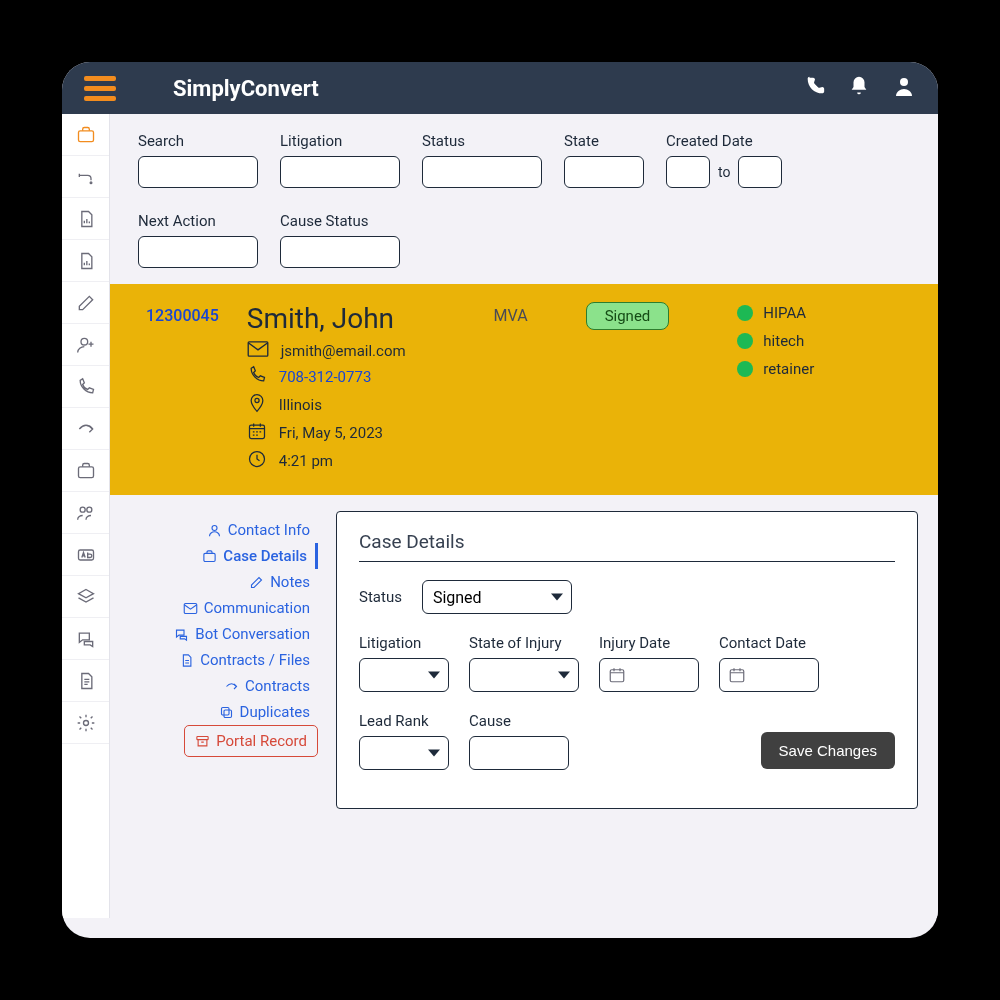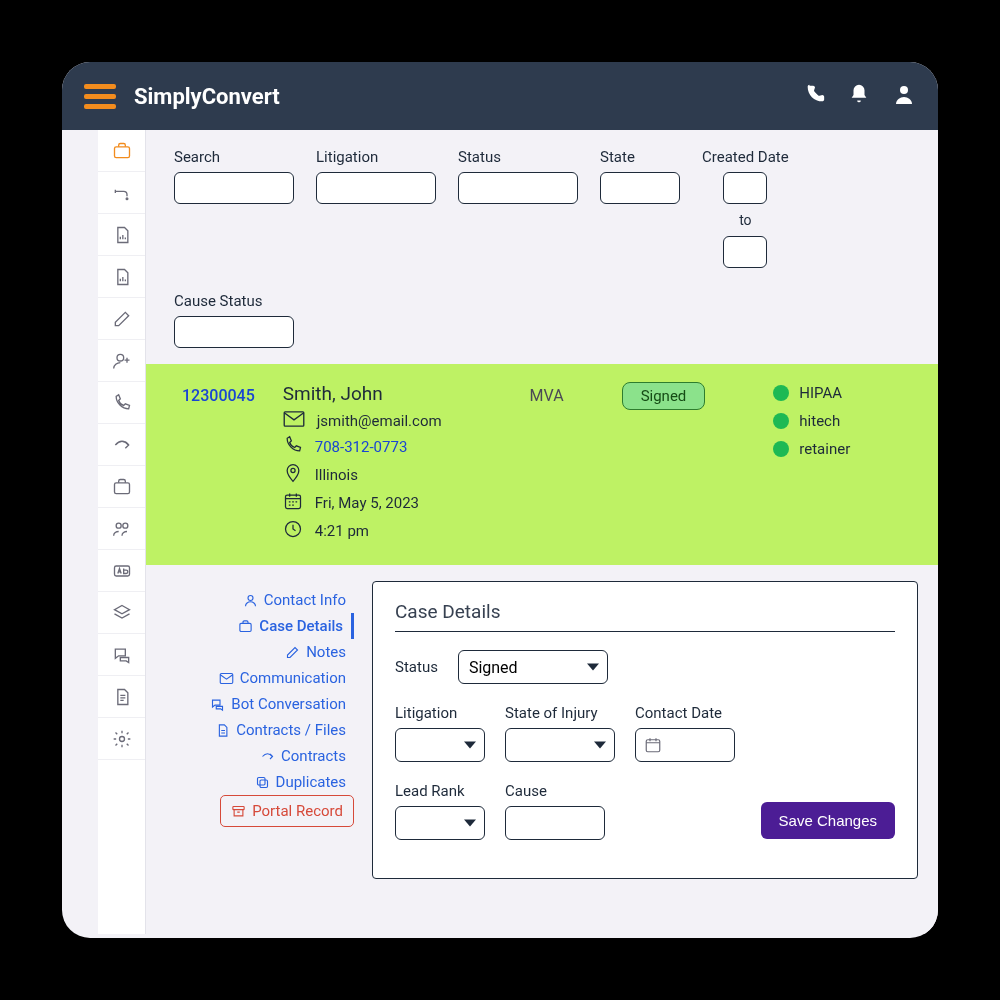--- a/index.html
+++ b/index.html
@@ -17,25 +17,26 @@
     width: 876px;
     height: 876px;
     background: #f3f2f7;
     border-radius: 28px;
     overflow: hidden;
     box-shadow: 0 8px 30px rgba(0,0,0,.4);
   }
   
   .header {
     background: #2e3b4e;
-    height: 68px;
+    height: 52px;
     display: flex;
     align-items: center;
     padding: 0 22px;
     color: #fff;
+    gap: 39px;
   }
   .hamburger {
     display: flex;
     flex-direction: column;
     gap: 5px;
     margin-right: 18px;
     cursor: pointer;
   }
   .hamburger span {
     display: block;
@@ -52,21 +53,20 @@
     margin-left: auto;
     display: flex;
     gap: 22px;
     align-items: center;
   }
   .header-icons svg { fill: #fff; }
   
   .body {
     display: flex;
     height: calc(100% - 72px);
-    padding-left: 36px;
   }
   .sidebar {
     width: 48px;
     background: #fff;
     border-right: 1px solid #e3e3ea;
     display: flex;
     flex-direction: column;
   }
   .sidebar-item {
     height: 42px;
@@ -99,33 +99,33 @@
   .filter-field input, .date-pair input {
     height: 32px;
     border: 1.5px solid #1e2a3a;
     border-radius: 6px;
     background: #fff;
     padding: 0 6px;
     font-size: 14px;
   }
   .fw-120 input { width: 120px; }
   .fw-80 input { width: 80px; }
-  .date-pair { display: flex; align-items: center; gap: 8px; flex-direction: column; }
+  .date-pair { display: flex; align-items: center; gap: 8px; }
   .date-pair input { width: 44px; }
   .date-pair .to { font-size: 14px; color: #1e2a3a; }
   
   .case-summary {
-    background: #bef264;
+    background: #eab308;
     padding: 18px 28px 22px 36px;
     display: flex;
     gap: 28px;
   }
   .case-id { color: #1946d2; font-size: 16px; font-weight: 500; padding-top: 4px; }
   .contact-block {}
-  .contact-name { font-size: 19px; color: #1e2a3a; margin-bottom: 6px; }
+  .contact-name { font-size: 28px; color: #1e2a3a; margin-bottom: 6px; }
   .contact-line { display: flex; align-items: center; gap: 12px; font-size: 15px; color: #1e2a3a; margin-top: 4px; }
   .contact-line svg { stroke: #1e2a3a; fill: none; flex-shrink: 0; }
   .contact-line .phone { color: #1946d2; }
   .case-type { font-size: 16px; color: #4a4a55; padding-top: 4px; margin-left: 60px; }
   .status-pill {
     background: #8be28b;
     border: 1.5px solid #2e7d2e;
     color: #154c15;
     padding: 4px 18px;
     border-radius: 8px;
@@ -210,21 +210,21 @@
     border-radius: 6px;
     height: 34px;
     display: flex;
     align-items: center;
     padding: 0 8px;
     background: #fff;
     min-width: 100px;
   }
   .input-box svg { stroke: #6b6b78; fill: none; }
   .save-btn {
-    background: #4c1d95;
+    background: #404040;
     color: #fff;
     border: none;
     border-radius: 6px;
     padding: 10px 18px;
     font-size: 15px;
     cursor: pointer;
   }
 </style>
 </head>
 <body>
@@ -375,20 +375,24 @@
         </div>
         <div class="filter-field">
           <label>Created Date</label>
           <div class="date-pair">
             <input type="text" style="">
             <span class="to">to</span>
             <input type="text" style="">
           </div>
         </div>
         <div class="filter-field fw-120">
+          <label>Next Action</label>
+          <input type="text" style="">
+        </div>
+        <div class="filter-field fw-120">
           <label>Cause Status</label>
           <input type="text" style="">
         </div>
       </div>
 
       <div class="case-summary">
         <div class="case-id">12300045</div>
         <div class="contact-block">
           <div class="contact-name">Smith, John</div>
           <div class="contact-line">
@@ -528,20 +532,29 @@
                   <span class="caret"></span>
                 </div>
             </div>
             <div class="form-group">
               <span class="form-label">State of Injury</span>
               <div class="select-box" style="min-width:110px">
                   <span class="caret"></span>
                 </div>
             </div>
             <div class="form-group">
+              <span class="form-label">Injury Date</span>
+              <div class="input-box">
+                <svg width="18" height="18" viewBox="0 0 24 24" stroke-width="1.6">
+                    <rect x="3" y="5" width="18" height="16" rx="2"></rect>
+                    <path d="M3 9h18M8 3v4M16 3v4"></path>
+                  </svg>
+              </div>
+            </div>
+            <div class="form-group">
               <span class="form-label">Contact Date</span>
               <div class="input-box">
                 <svg width="18" height="18" viewBox="0 0 24 24" stroke-width="1.6">
                     <rect x="3" y="5" width="18" height="16" rx="2"></rect>
                     <path d="M3 9h18M8 3v4M16 3v4"></path>
                   </svg>
               </div>
             </div>
           </div>
 

